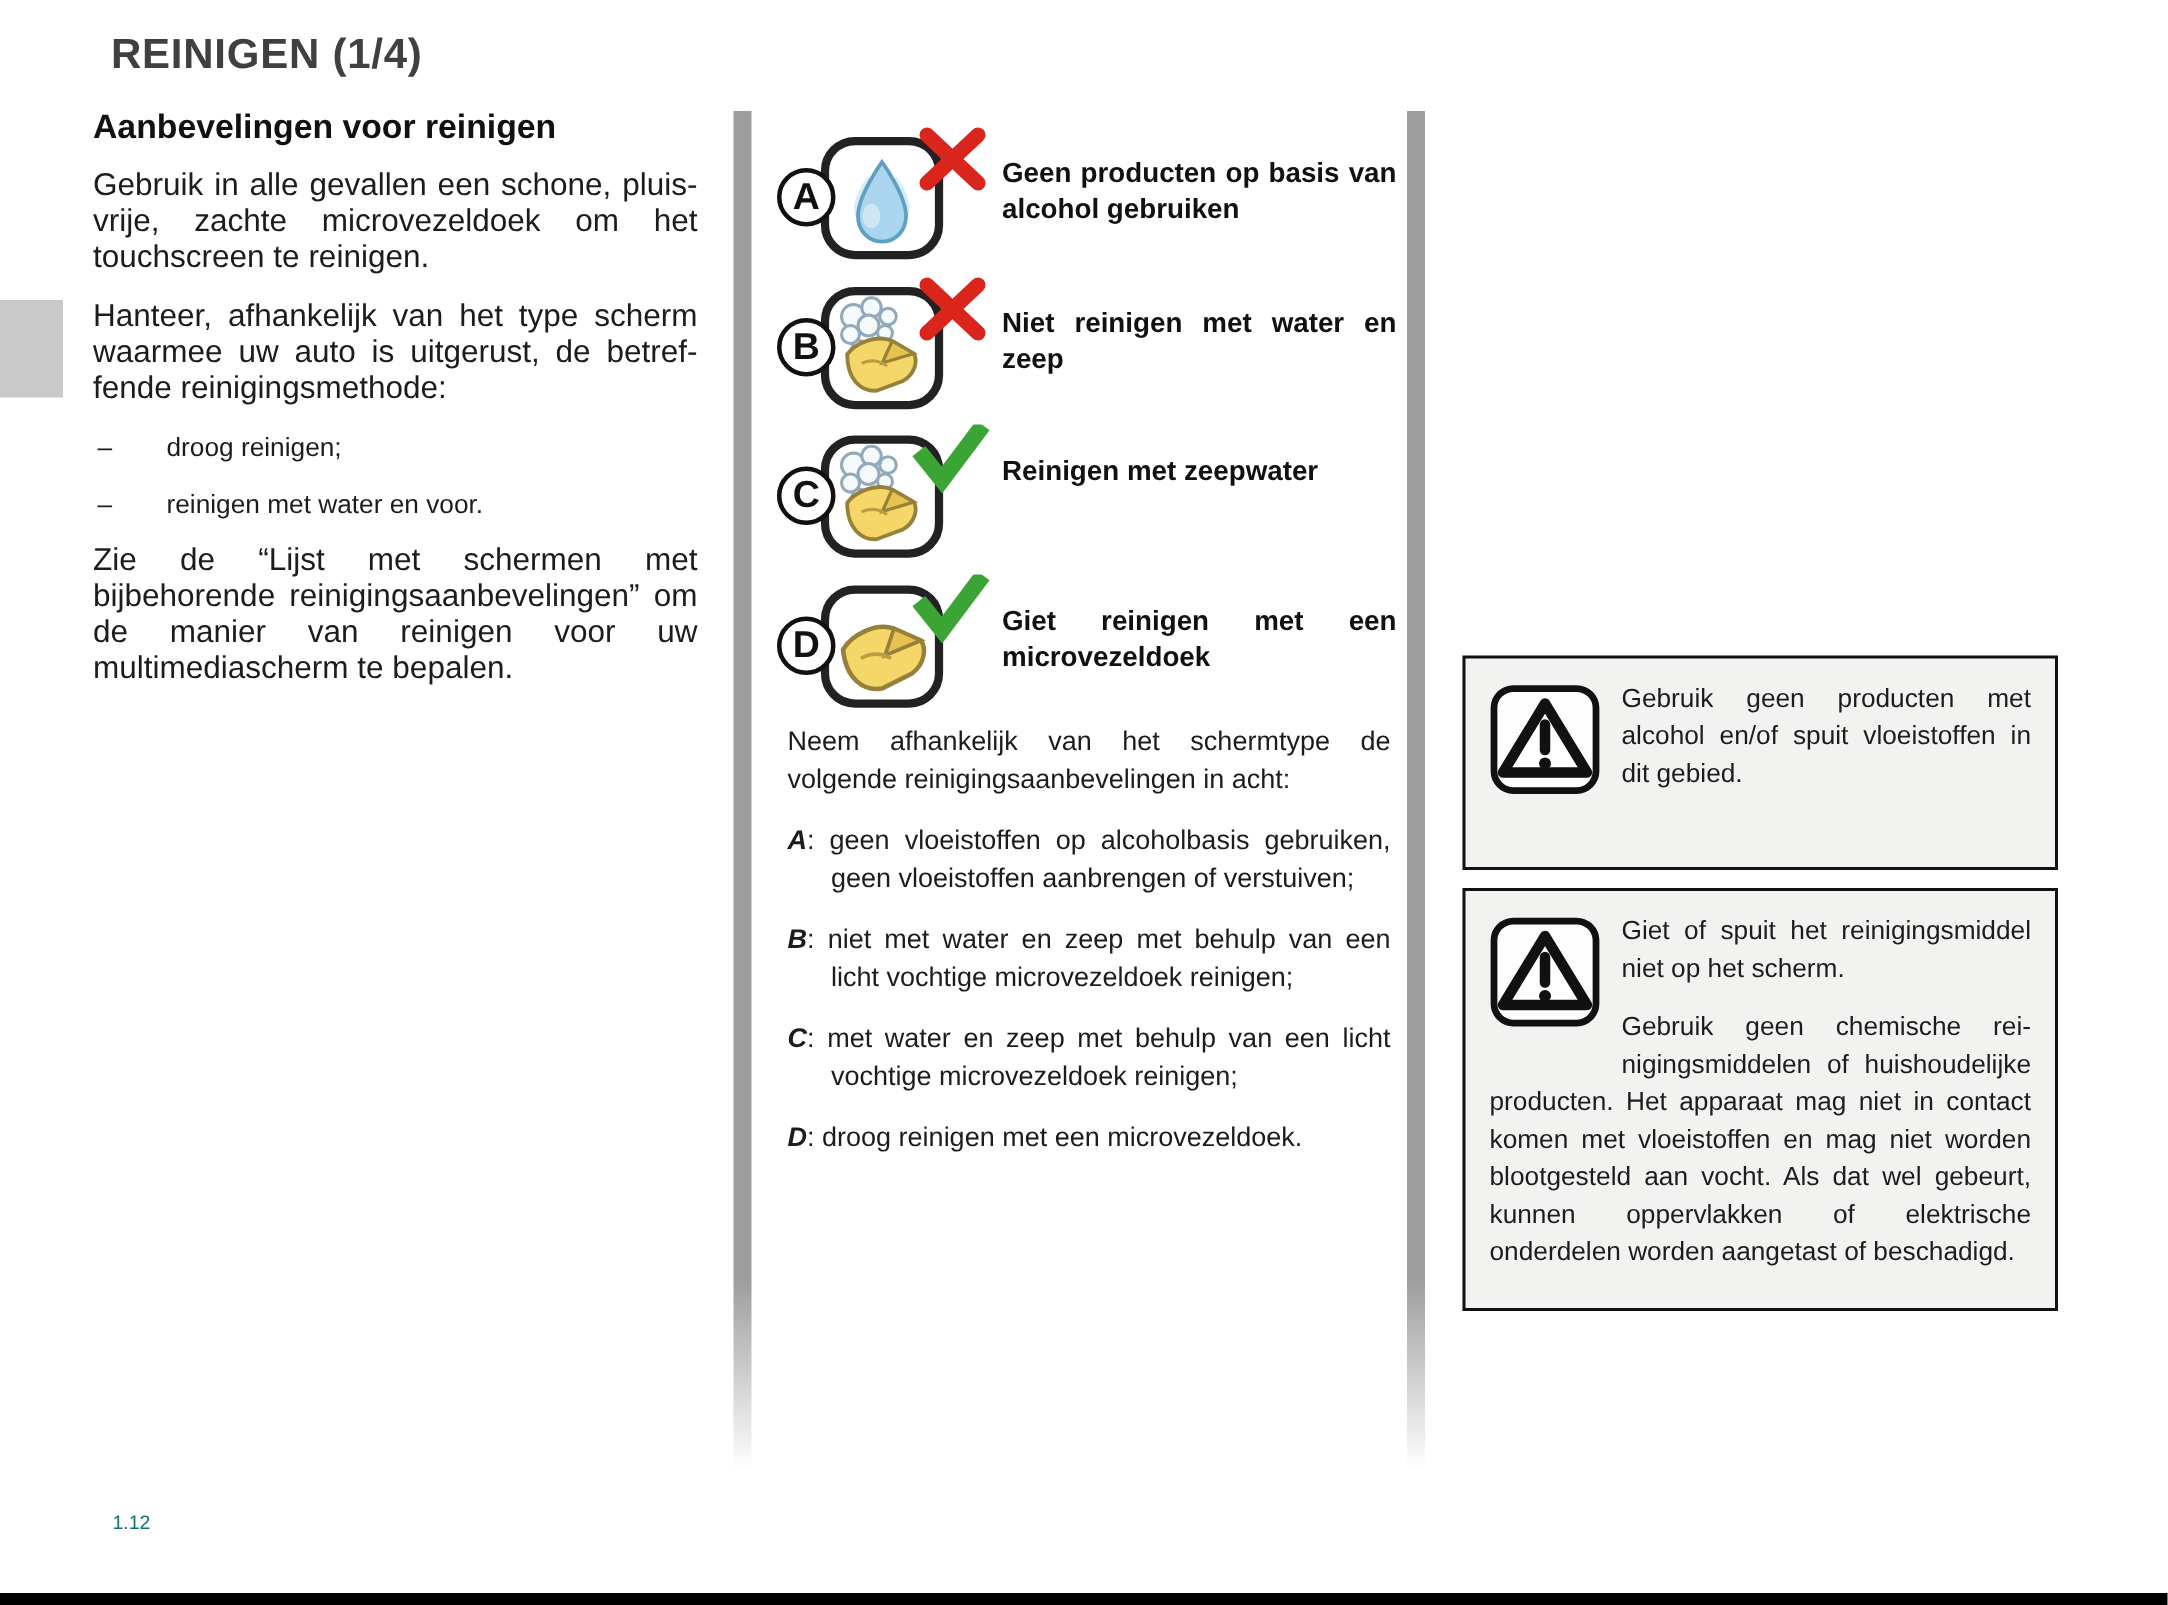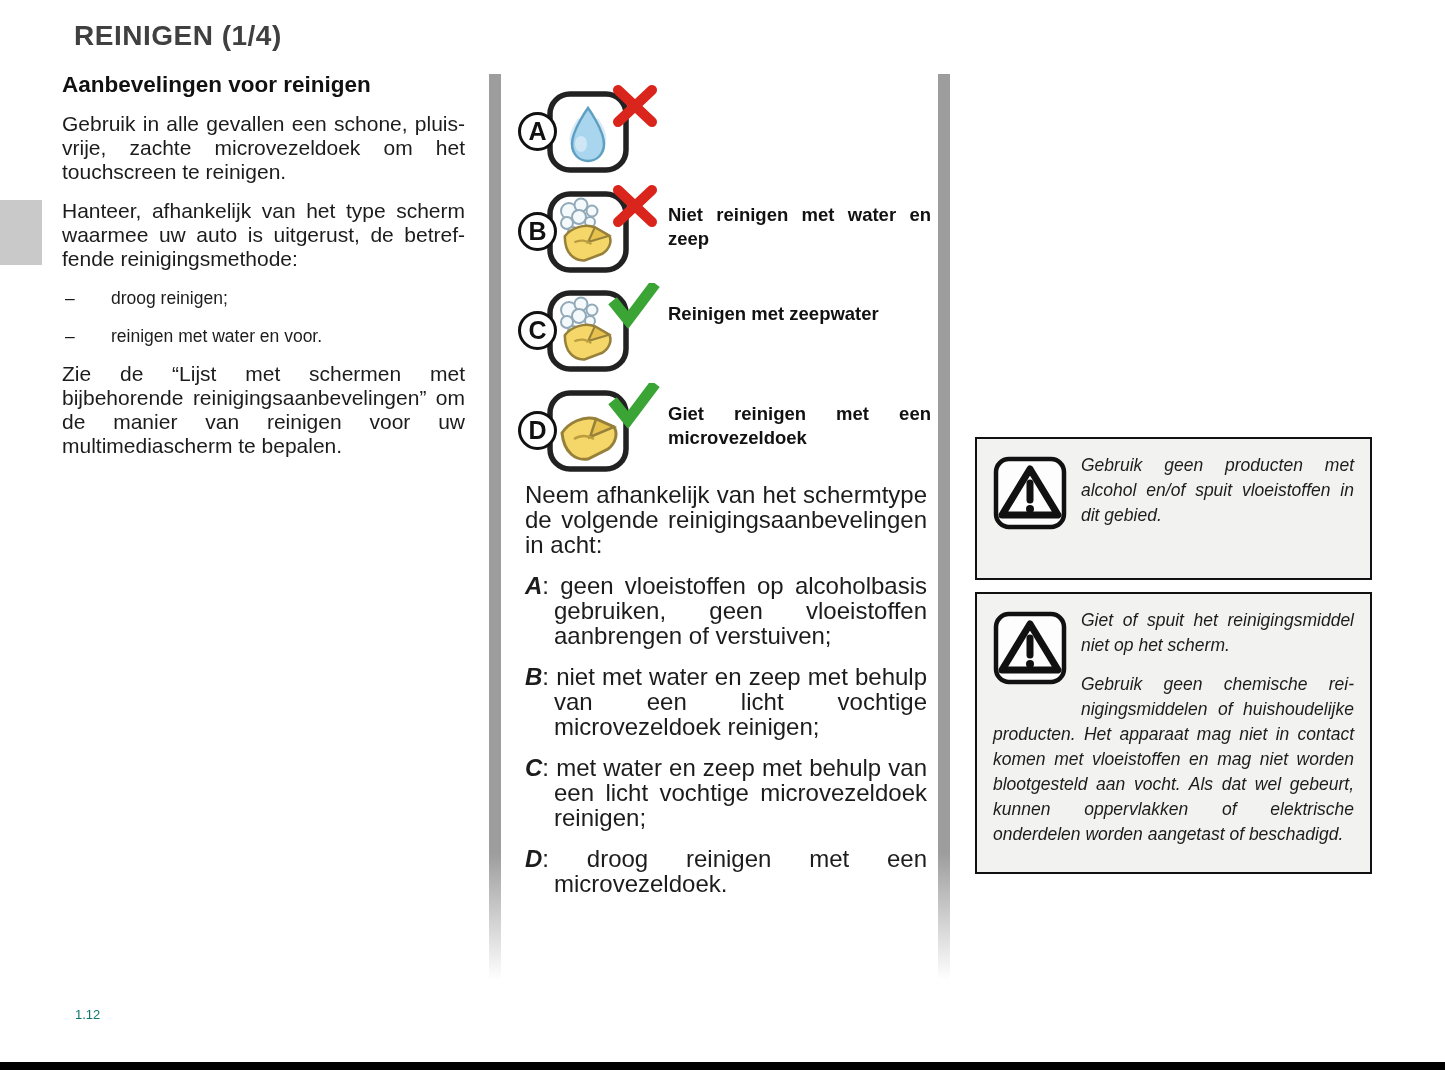--- a/index.html
+++ b/index.html
@@ -37,34 +37,34 @@
     position:absolute;left:0;top:28px;width:33px;height:33px;border:3px solid #111;
     border-radius:50%;background:#fff;font-size:25px;font-weight:bold;color:#111;
     display:flex;align-items:center;justify-content:center;z-index:2;
   }
   .method-svg{position:absolute;left:24px;top:0;}
   .method-label{
     position:absolute;left:150px;top:19px;width:263px;font-size:18.5px;
     font-weight:bold;line-height:23.5px;text-align:justify;color:#111;
   }
   
-  .note{left:525px;top:482px;width:402px;font-size:24px;line-height:25px;}
+  .note{left:525px;top:482px;width:402px;font-size:18px;line-height:25px;}
   .note .intro{margin:0 0 16px 0;text-align:justify;}
   .note .item{margin:0 0 16px 0;padding-left:29px;text-indent:-29px;text-align:justify;}
   .note .item .inner{text-indent:0;}
   .note-letter{font-weight:bold;font-style:italic;}
   
   .warnbox{
     left:975px;width:397px;border:2px solid #111;background:#f2f2f1;
     box-sizing:border-box;padding:14px 16px;font-size:17.5px;line-height:25px;
   }
   .box1{top:437px;height:143px;}
   .box2{top:592px;height:282px;}
   .warn-icon{float:left;margin:3px 14px 24px 0;}
-  .warnbox p{margin:0 0 14px 0;text-align:justify;font-style:italic;}
+  .warnbox p{margin:0 0 14px 0;text-align:justify;}
   .warnbox p:last-child{margin-bottom:0;}
   
   .page-number{left:75px;top:1007px;font-size:13px;color:#0f766e;}
   .bottom-bar{left:0;top:1062px;width:1445px;height:8px;background:#000;}
 </style>
 </head>
 <body>
 
 <h1 class="abs page-title">REINIGEN (1/4)</h1>
 <div class="abs chapter-tab"></div>
@@ -93,20 +93,21 @@
     <rect x="8" y="10" width="76" height="76" rx="20" fill="#ffffff" stroke="#222" stroke-width="5.5"></rect>
     <path d="M36 34 C28 46 25 56 30 63 C32 54 35 46 42 38 Z" fill="#d8ebf7"></path>
     <path d="M56 34 C64 46 67 56 62 63 C60 54 57 46 50 38 Z" fill="#d8ebf7"></path>
     <path d="M46 24 C46 24 30 46 30 60 C30 70 37 77 46 77 C55 77 62 70 62 60 C62 46 46 24 46 24 Z" fill="#a9d6ee" stroke="#5f9fc2" stroke-width="2.5"></path>
     <ellipse cx="39" cy="60" rx="6" ry="8" fill="#cfe6f5"></ellipse>
     <g stroke="#da251c" stroke-width="10" stroke-linecap="round">
       <line x1="76" y1="6" x2="110" y2="38"></line>
       <line x1="110" y1="6" x2="76" y2="38"></line>
     </g>
   </svg>
+  <div class="method-label">Geen producten op basis van alcohol gebruiken</div>
 </div>
 
 <div class="abs method-row row-b">
   <span class="letter-badge">B</span>
   <svg class="method-svg" width="120" height="100" viewBox="0 0 120 100">
     <rect x="8" y="10" width="76" height="76" rx="20" fill="#ffffff" stroke="#222" stroke-width="5.5"></rect>
     <g stroke="#92a9b8" stroke-width="2" fill="#f4f9fc">
       <circle cx="27" cy="27" r="8"></circle>
         <circle cx="39" cy="21" r="6.5"></circle>
         <circle cx="50" cy="27" r="5.5"></circle>

